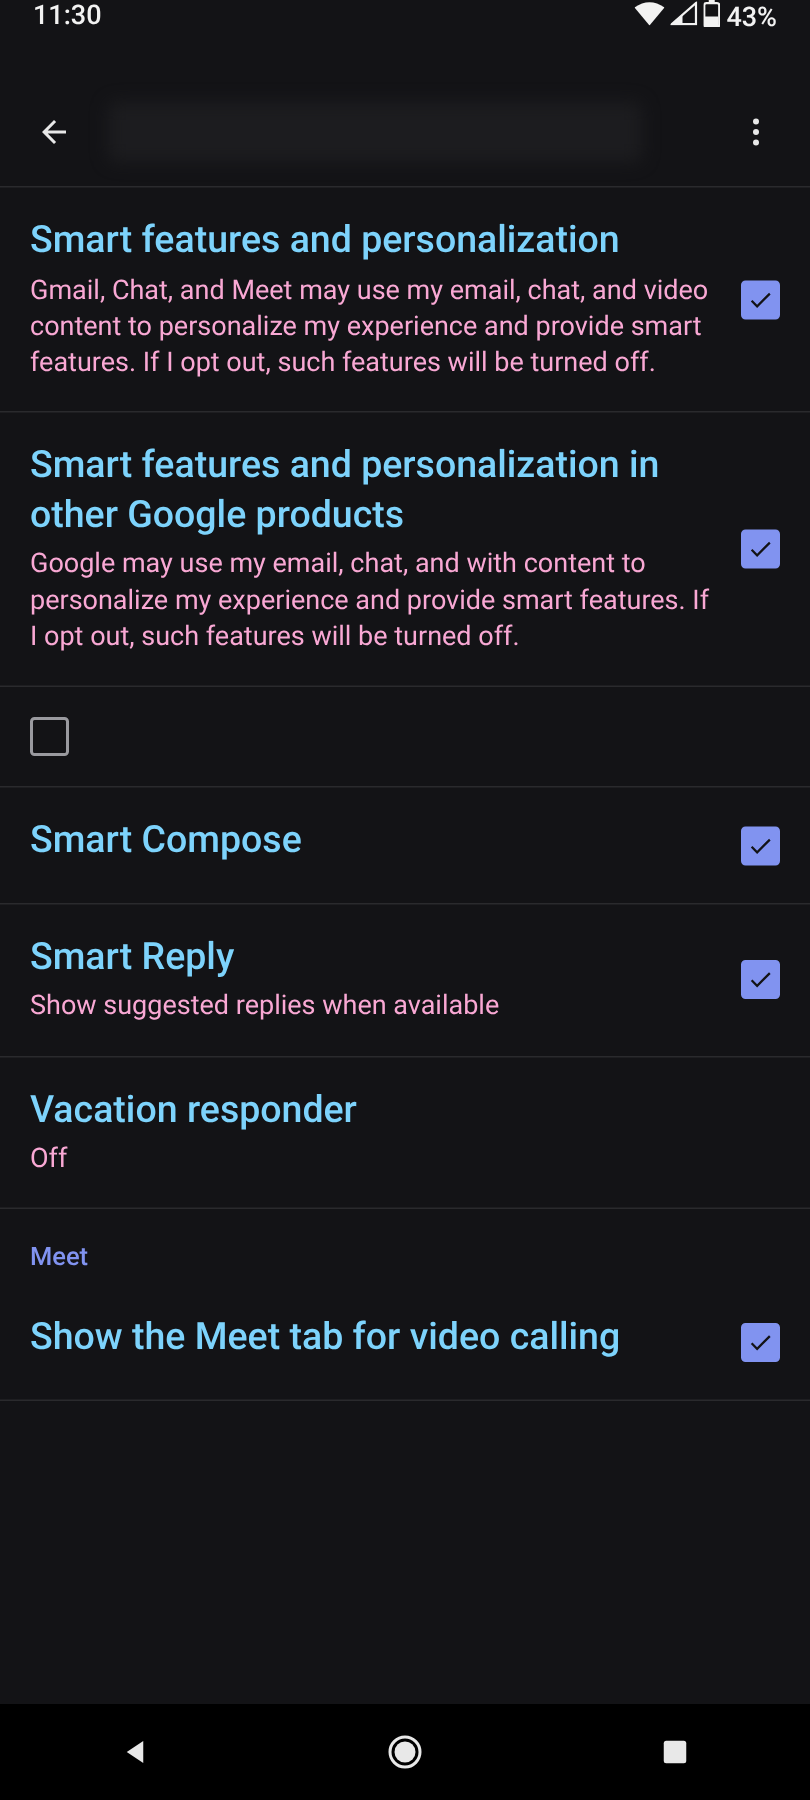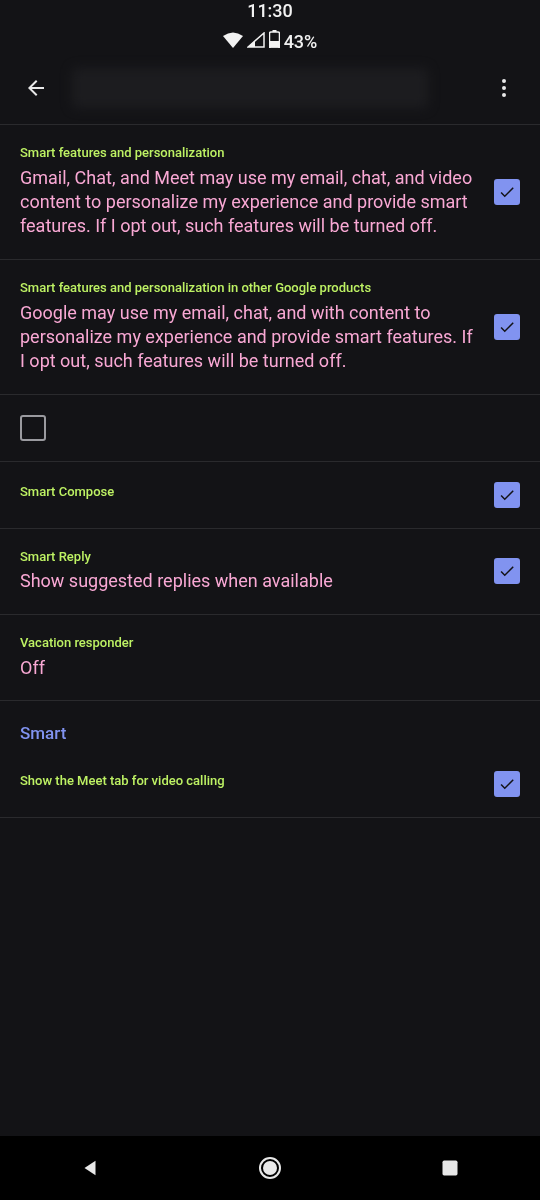--- a/index.html
+++ b/index.html
@@ -13,26 +13,25 @@
       height: 1200px;
       background: #131316;
       color: #e8e8e8;
       overflow: hidden;
       position: relative;
     }
     .status-bar {
       height: 52px;
       display: flex;
       justify-content: space-between;
-      align-items: center;
+      align-items: flex-start;
       padding: 0 22px;
       font-size: 18px;
       font-weight: 500;
       color: #f2f2f2;
-      flex-direction: column;
     }
     .status-right {
       display: flex;
       align-items: center;
       gap: 4px;
     }
     .app-bar {
       height: 72px;
       display: flex;
       align-items: center;
@@ -71,23 +70,23 @@
       display: flex;
       align-items: center;
       padding: 20px 20px 20px 20px;
       border-bottom: 1px solid #2a2a2d;
       gap: 20px;
     }
     .setting-text {
       flex: 1;
     }
     .setting-title {
-      font-size: 13px;
+      font-size: 25px;
       font-weight: 500;
-      color: #bef264;
+      color: #7dd3fc;
       line-height: 1.3;
       margin-bottom: 4px;
     }
     .setting-desc {
       font-size: 18px;
       color: #f9a8d4;
       line-height: 1.35;
     }
     .checkbox {
       width: 26px;
@@ -226,21 +225,21 @@
     </div>
   </div>
 
   <div class="setting-item">
     <div class="setting-text">
       <div class="setting-title">Vacation responder</div>
       <div class="setting-desc">Off</div>
     </div>
   </div>
 
-  <div class="section-header">Smart</div>
+  <div class="section-header">Meet</div>
 
   <div class="setting-item">
     <div class="setting-text">
       <div class="setting-title">Show the Meet tab for video calling</div>
     </div>
     <div class="checkbox checked">
       <svg width="18" height="18" viewBox="0 0 24 24">
           <path fill="#131316" d="M9 16.17L4.83 12l-1.42 1.41L9 19 21 7l-1.41-1.41z"></path>
         </svg>
     </div>

